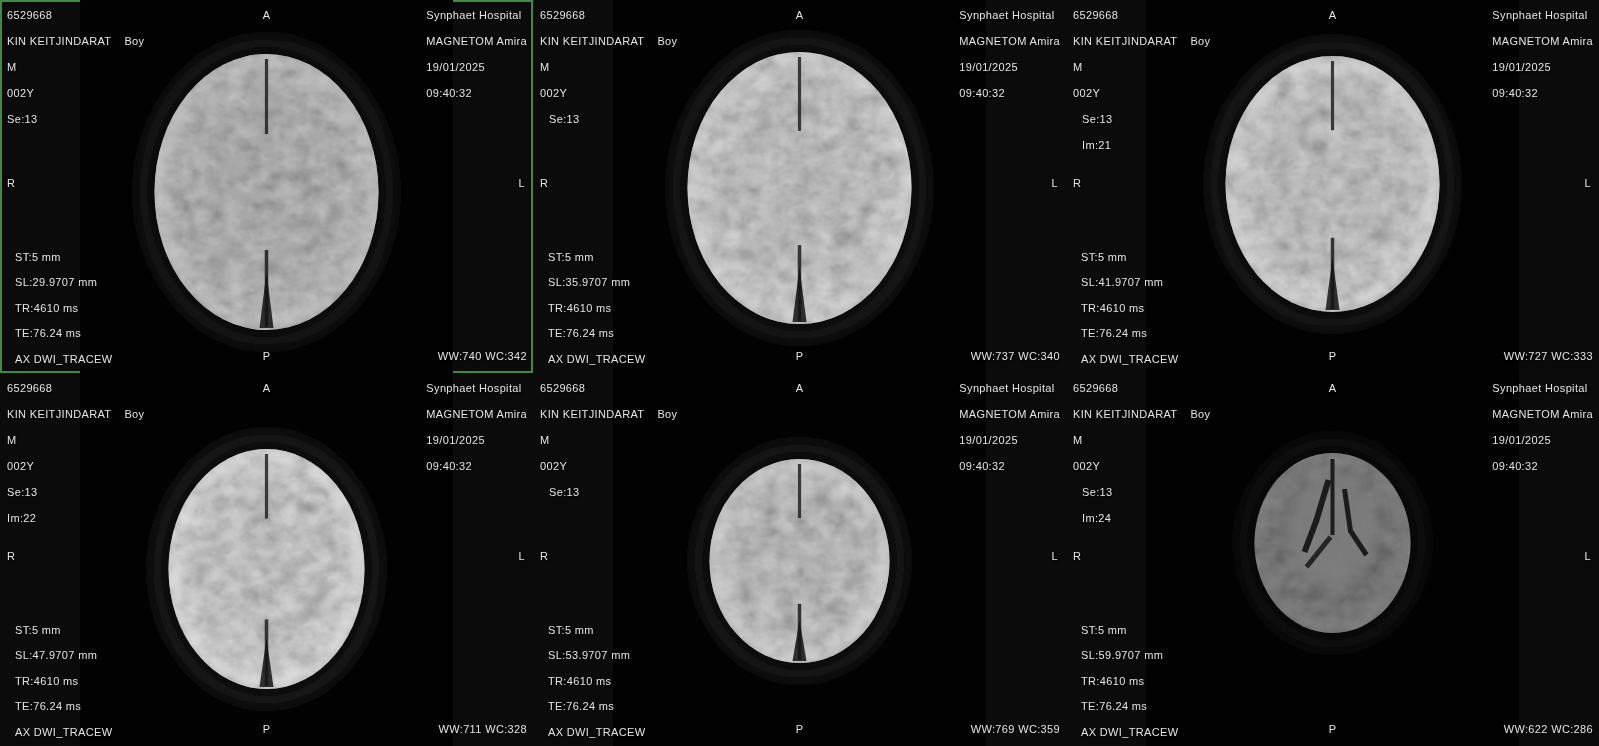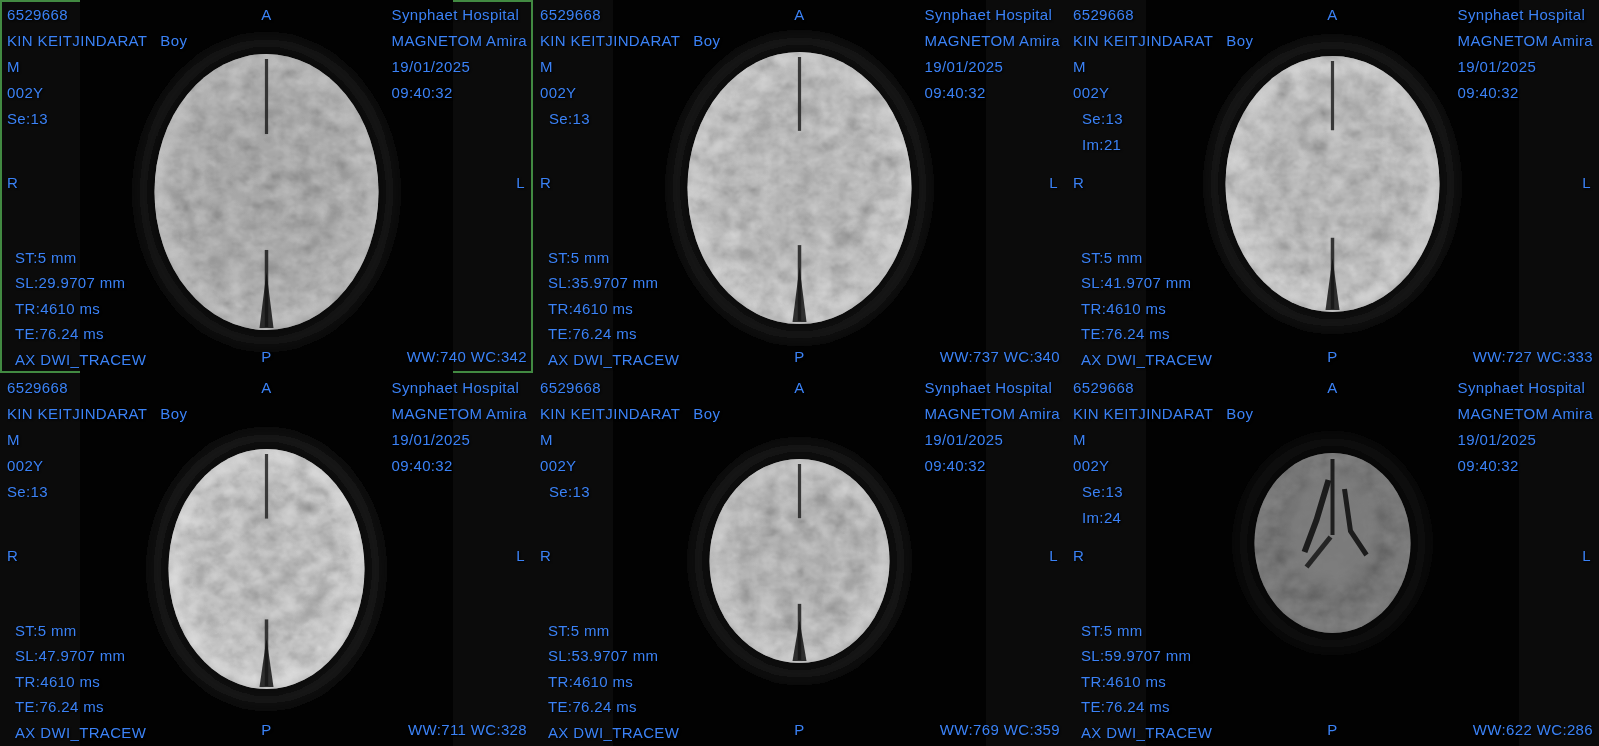--- a/index.html
+++ b/index.html
@@ -3,21 +3,21 @@
 <meta charset="utf-8">
 <style>
   html,body{margin:0;padding:0;background:#000;}
   body{width:1599px;height:746px;overflow:hidden;
        font-family:"Liberation Sans","DejaVu Sans",sans-serif;}
   #viewer-grid{display:grid;grid-template-columns:repeat(3,533px);
        grid-template-rows:repeat(2,373px);width:1599px;height:746px;}
   .panel{position:relative;width:533px;height:373px;background:#0b0b0b;overflow:hidden;}
   .panel.selected{box-shadow:inset 0 0 0 2px #428a42;}
   .img-area{position:absolute;left:80px;top:0;width:373px;height:373px;background:#020202;}
-  .ol{position:absolute;color:#3b82f6;font-size:15px;line-height:26px;
+  .ol{position:absolute;color:#e5e5e5;font-size:11px;line-height:26px;
       letter-spacing:.35px;text-shadow:1px 1px 2px rgba(0,0,0,.95);z-index:5;}
   .tl{top:2px;left:7px;}
   .tr{top:2px;right:6px;}
   .tc{top:2px;left:0;width:100%;text-align:center;}
   .ml{top:170px;left:7px;}
   .mr{top:170px;right:8px;}
   .bl{bottom:1px;left:7px;line-height:25.5px;margin-left:8px;}
   .bc{bottom:4px;left:0;width:100%;text-align:center;line-height:25.5px;}
   .br{bottom:4px;right:6px;line-height:25.5px;margin-top:27px;}
   .sex{margin-left:13px;}
@@ -281,20 +281,21 @@
   </g>
 </svg>
       </div>
 
     <div class="ol tl">
       <div>6529668</div>
       <div><span>KIN KEITJINDARAT</span><span class="sex">Boy</span></div>
       <div>M</div>
       <div>002Y</div>
       <div class="seim">Se:13</div>
+      <div class="seim">Im:22</div>
     </div>
 
     <div class="ol tc">A</div>
 
     <div class="ol tr">
       <div>Synphaet Hospital</div>
       <div>MAGNETOM Amira</div>
       <div>19/01/2025</div>
       <div>09:40:32</div>
     </div>

